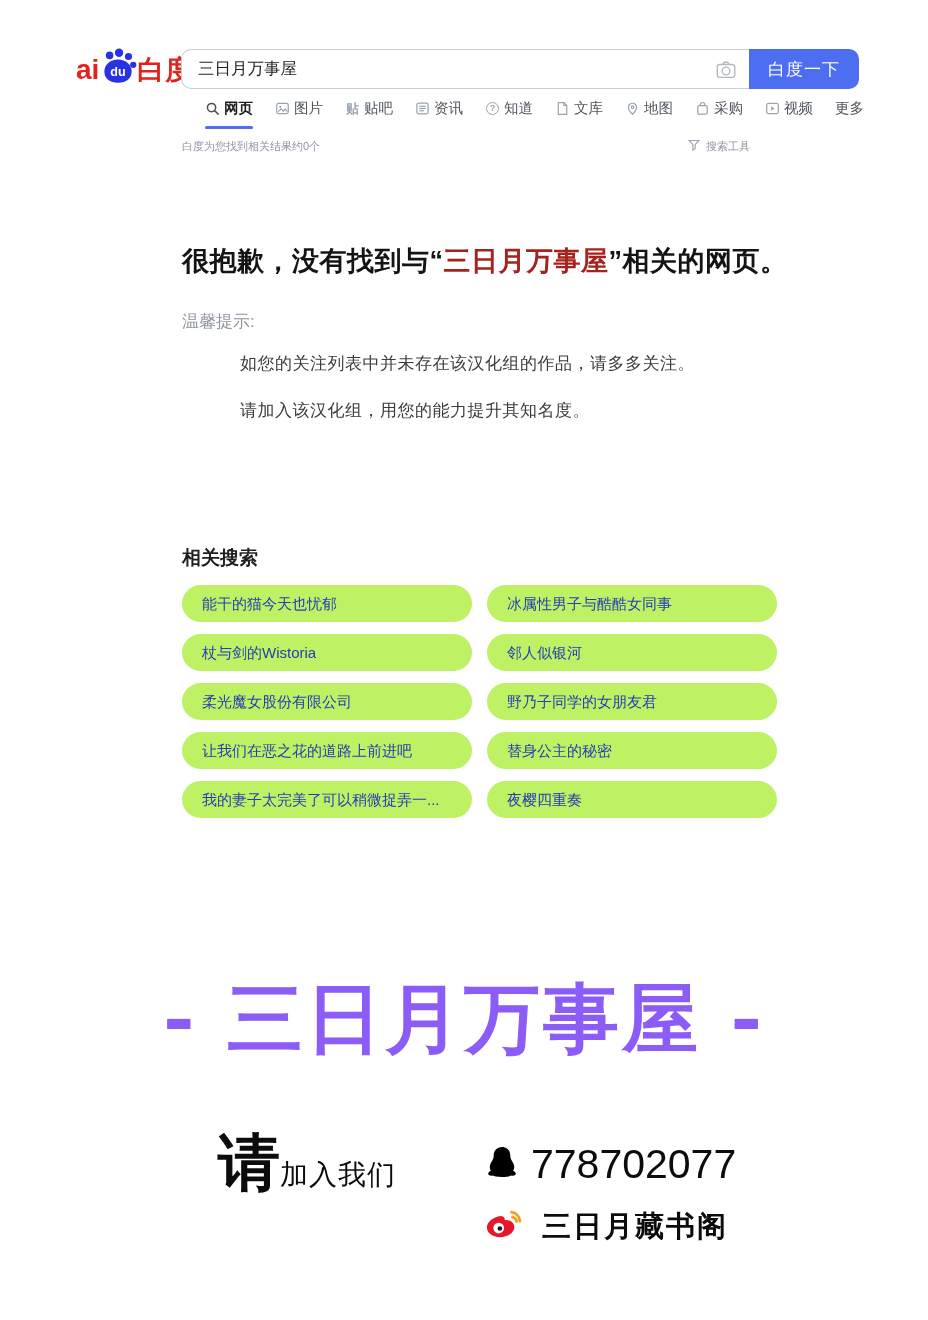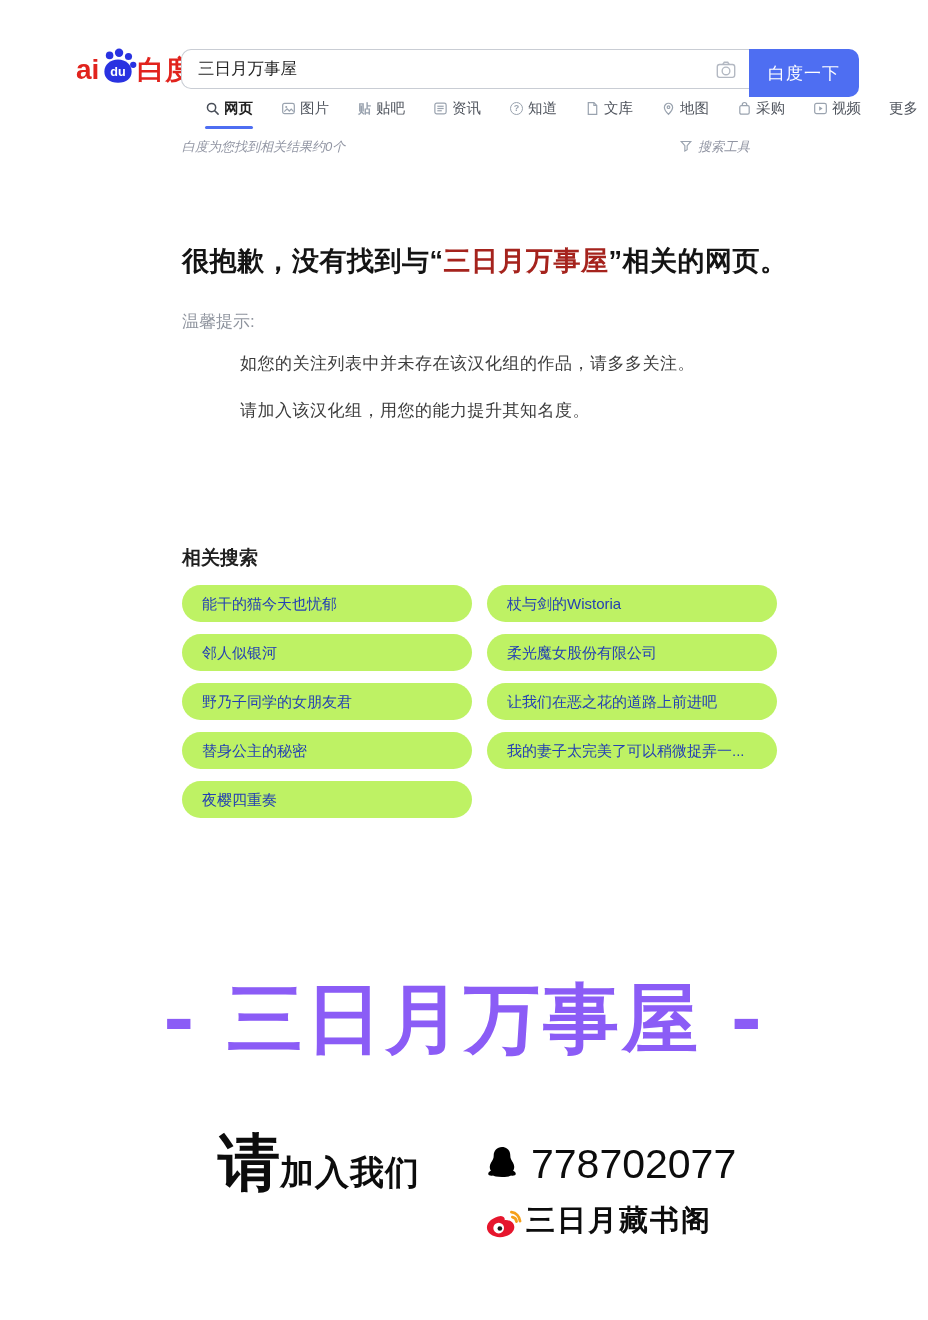--- a/index.html
+++ b/index.html
@@ -12,37 +12,37 @@
   .logo .ai { color:#e1231d; font-size:28px; font-weight:800; letter-spacing:0; }
   .logo .paw { width:42px; height:42px; margin:0 -2px 4px -2px; position:relative; }
   .logo .suffix { color:#e1231d; font-size:27px; font-weight:800; letter-spacing:1px; }
 
   
   .search-box { position:absolute; left:181px; top:42px; width:568px; height:40px;
     border:1px solid #c9cdd4; border-right:none; border-radius:10px 0 0 10px; background:#fff; }
   .search-box input { position:absolute; left:0; top:0; width:100%; height:100%; border:none; outline:none;
     background:transparent; font-size:16.5px; color:#222; padding:0 46px 0 16px; font-family:"Liberation Sans",sans-serif; }
   .camera { position:absolute; right:12px; top:9px; width:22px; height:22px; cursor:pointer; }
-  .search-btn { position:absolute; left:749px; top:42px; width:110px; height:48px; background:#4e6ef2;
+  .search-btn { position:absolute; left:749px; top:42px; width:110px; height:40px; background:#4e6ef2;
     color:#fff; font-size:17px; letter-spacing:1px; border:none; border-radius:0 10px 10px 0; cursor:pointer;
     font-family:"Liberation Sans",sans-serif; }
 
   
-  .tabs { position:absolute; left:205px; top:92px; display:flex; align-items:center; gap:28px; font-size:14.5px; }
+  .tabs { position:absolute; left:205px; top:92px; display:flex; align-items:center; gap:22px; font-size:14.5px; }
   .tab { display:flex; align-items:center; gap:4px; color:#50555e; cursor:pointer; position:relative; padding-bottom:2px; }
   .tab .ticon { display:inline-flex; width:15px; height:15px; align-items:center; justify-content:center; }
   .tab.active { color:#1f1f1f; font-weight:600; }
   .tab.active::after { content:""; position:absolute; left:0; right:0; bottom:-9px; height:3px; border-radius:2px; background:#4e6ef2; }
   .tieba-glyph { font-size:13px; color:#9aa3af; font-weight:700; line-height:1; }
   .q-circle { width:13px; height:13px; border:1.4px solid #9aa3af; border-radius:50%; color:#9aa3af;
     display:inline-flex; align-items:center; justify-content:center; font-size:9px; font-weight:700; line-height:1; }
 
   
   .results-bar { position:absolute; left:182px; top:131px; width:568px; display:flex; justify-content:space-between;
-    align-items:center; font-size:13px; color:#9195a3;font-style:italic; }
+    align-items:center; font-size:11px; color:#9195a3; }
   .tools { display:flex; align-items:center; gap:5px; cursor:pointer; color:#9195a3; }
 
   
   .message { position:absolute; left:182px; top:236px; font-size:27px; font-weight:700; color:#141414; letter-spacing:0.5px; }
   .message .red { color:#a5231d; }
 
   .tips-title { position:absolute; left:182px; top:303px; font-size:17px; color:#8f949e; }
   .tips { position:absolute; left:240px; top:345px; font-size:17px; color:#3c3c3c; }
   .tips .tip { margin-bottom:24px; letter-spacing:0.5px; }
 
@@ -50,24 +50,24 @@
   .related-title { position:absolute; left:182px; top:538px; font-size:19px; font-weight:700; color:#1f1f1f; }
   .pills { position:absolute; left:182px; top:578px; display:grid; grid-template-columns:290px 290px; column-gap:15px; row-gap:12px; }
   .pill { height:37px; line-height:37px; background:#bef264; border-radius:19px; padding:0 20px; font-size:15px;
     color:#2440b3; white-space:nowrap; overflow:hidden; cursor:pointer; }
 
   
   .banner-title { position:absolute; left:0; top:962px; width:928px; text-align:center;
     font-family:"DejaVu Serif", serif; font-weight:700; font-size:76px; color:#8b5cf6; letter-spacing:3px; white-space:nowrap; }
   .join-group { position:absolute; left:218px; top:1114px; display:flex; align-items:baseline; color:#0c0c0c; }
   .join-big { font-size:62px; font-weight:700; }
-  .join-rest { font-size:34px; font-weight:700; letter-spacing:1px; }
+  .join-rest { font-size:28px; font-weight:400; letter-spacing:1px; }
   .qq-group { position:absolute; left:483px; top:1134px; display:flex; align-items:center; gap:10px; }
   .qq-num { font-size:41px; color:#0c0c0c; letter-spacing:0; }
-  .weibo-group { position:absolute; left:484px; top:1194px; display:flex; align-items:flex-start; }
+  .weibo-group { position:absolute; left:484px; top:1194px; display:flex; align-items:flex-end; gap:16px; }
   .weibo-name { font-size:29px; font-weight:700; color:#0c0c0c; letter-spacing:2px; }
 </style>
 </head>
 <body>
 
 <div class="page">
 
   <div class="logo">
     <span class="ai">ai</span>
     <span class="paw">
@@ -195,20 +195,21 @@
 
   <div class="tips-title">温馨提示:</div>
   <div class="tips">
     <div class="tip">如您的关注列表中并未存在该汉化组的作品，请多多关注。</div>
     <div class="tip">请加入该汉化组，用您的能力提升其知名度。</div>
   </div>
 
   <div class="related-title">相关搜索</div>
   <div class="pills">
     <div class="pill">能干的猫今天也忧郁</div>
+    <div class="pill">冰属性男子与酷酷女同事</div>
     <div class="pill">杖与剑的Wistoria</div>
     <div class="pill">邻人似银河</div>
     <div class="pill">柔光魔女股份有限公司</div>
     <div class="pill">野乃子同学的女朋友君</div>
     <div class="pill">让我们在恶之花的道路上前进吧</div>
     <div class="pill">替身公主的秘密</div>
     <div class="pill">我的妻子太完美了可以稍微捉弄一...</div>
     <div class="pill">夜樱四重奏</div>
   </div>
 

